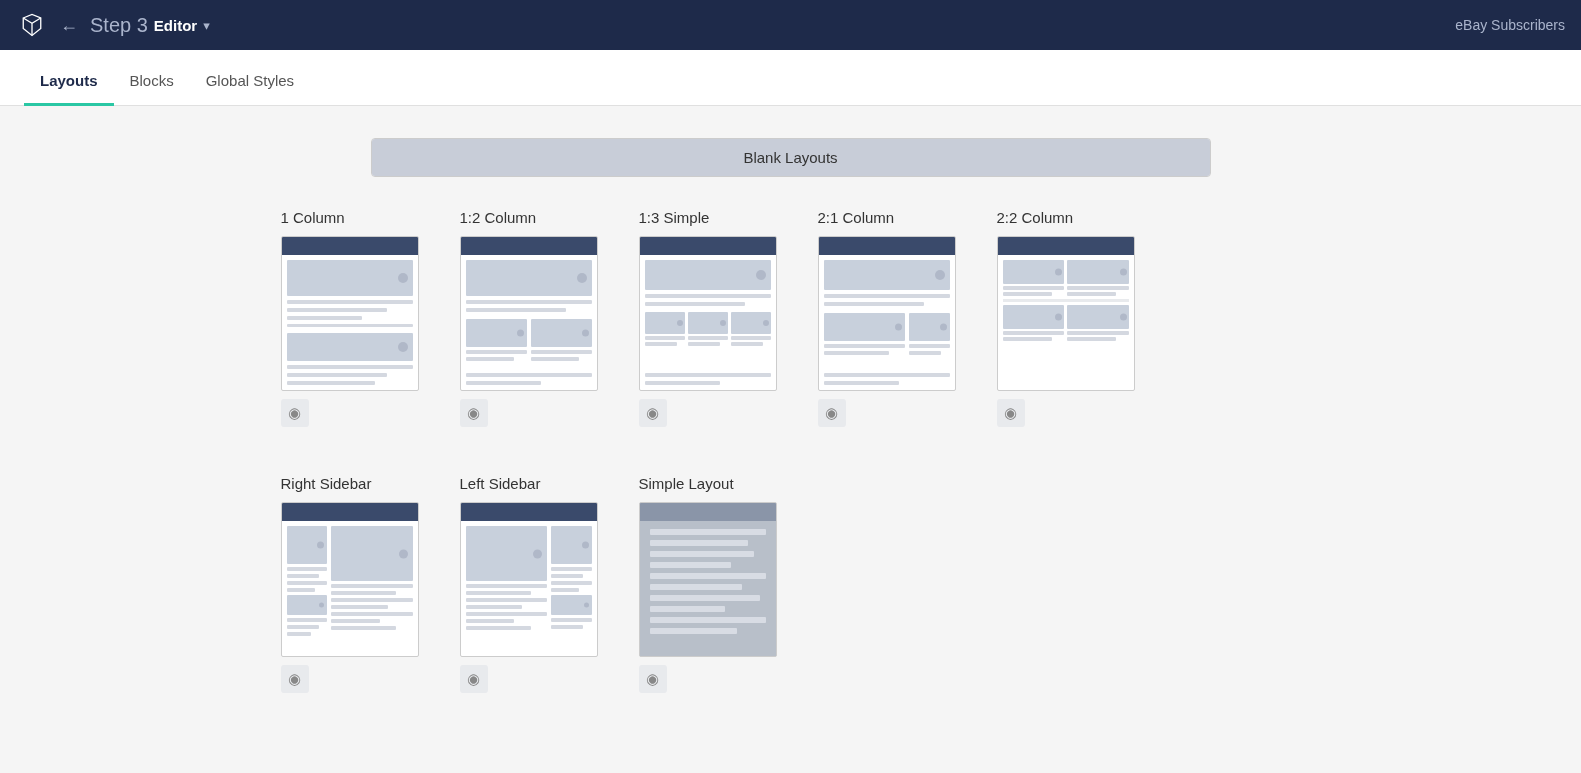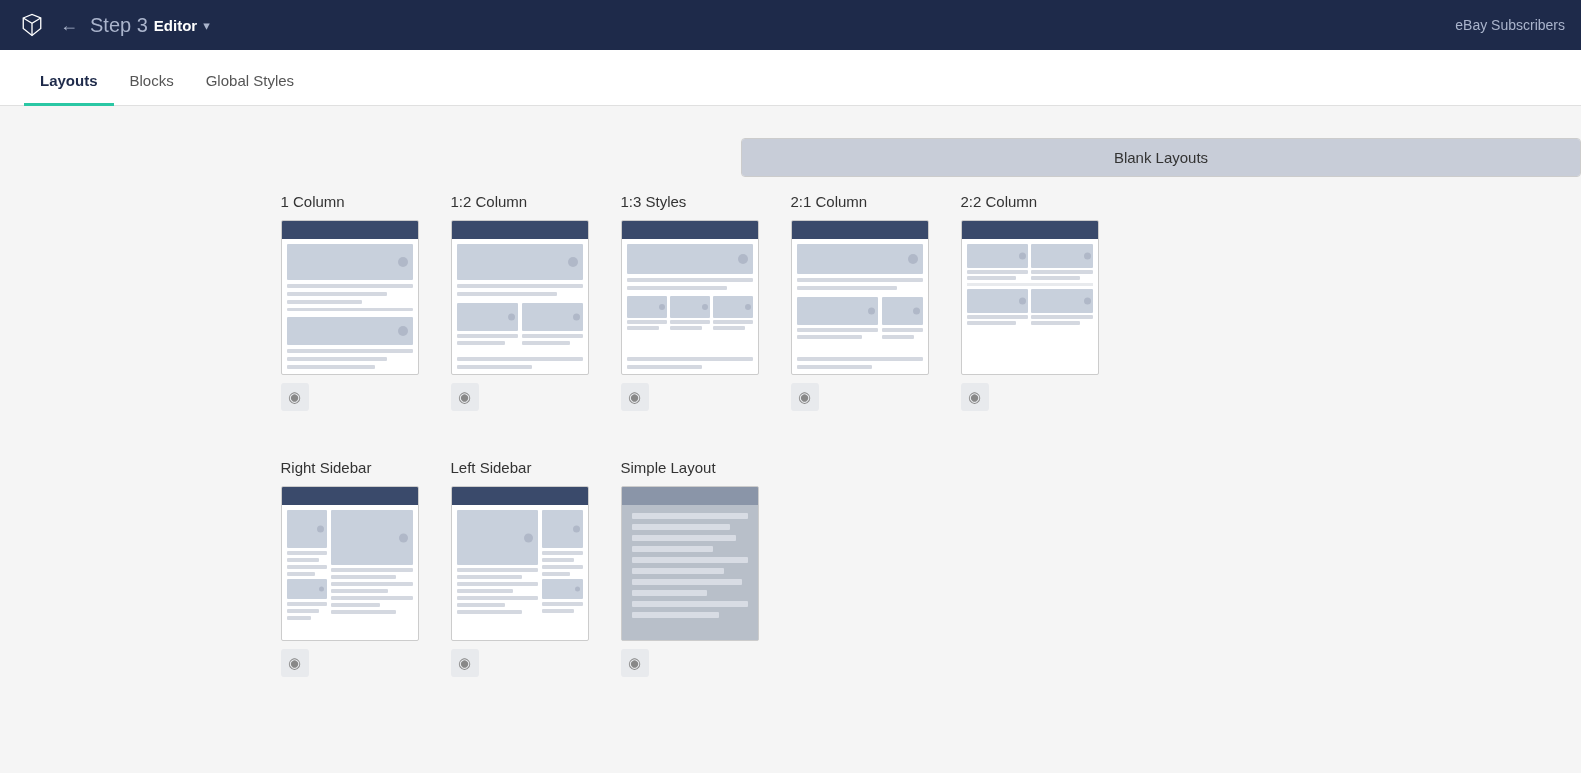--- a/index.html
+++ b/index.html
@@ -78,22 +78,22 @@
     
     .main-content {
       background: #f5f5f5;
       padding: 32px 0;
       min-height: calc(100vh - 106px);
     }
 
     
     .subtabs-container {
       display: flex;
-      justify-content: flex-end;
-      margin-bottom: 16px;
+      justify-content: center;
+      margin-bottom: 32px;
     }
     .subtabs {
       display: flex;
       border: 1px solid #ccc;
       border-radius: 4px;
       overflow: hidden;
       width: 840px;
     }
     .subtab {
       flex: 1;
@@ -113,21 +113,21 @@
     }
 
     
     .layouts-grid {
       max-width: 1100px;
       margin: 0 auto;
       padding: 0 40px;
     }
     .layouts-row {
       display: flex;
-      gap: 32px;
+      gap: 41px;
       margin-bottom: 48px;
       flex-wrap: wrap;
     }
     .layout-item {
       display: flex;
       flex-direction: column;
       align-items: flex-start;
       cursor: pointer;
     }
     .layout-label {
@@ -264,21 +264,21 @@
               </div>
             </div>
             <div class="tl tl-100"></div>
             <div class="tl tl-60"></div>
           </div>
         </div>
         <div class="preview-icon">◉</div>
       </div>
 
       <div class="layout-item">
-        <div class="layout-label">1:3 Styles</div>
+        <div class="layout-label">1:3 Simple</div>
         <div class="layout-thumb">
           <div class="thumb-header"></div>
           <div class="thumb-inner">
             <div style="background:#c8d0dc;height:30px;border-radius:1px;position:relative;flex-shrink:0;">
               <div style="position:absolute;right:5px;top:50%;transform:translateY(-50%);width:10px;height:10px;background:#b0b8c8;border-radius:50%;"></div>
             </div>
             <div class="tl tl-100"></div>
             <div class="tl tl-80"></div>
             <div style="display:flex;gap:3px;flex:1;margin-top:2px;">
               <div style="flex:1;display:flex;flex-direction:column;gap:2px;">

